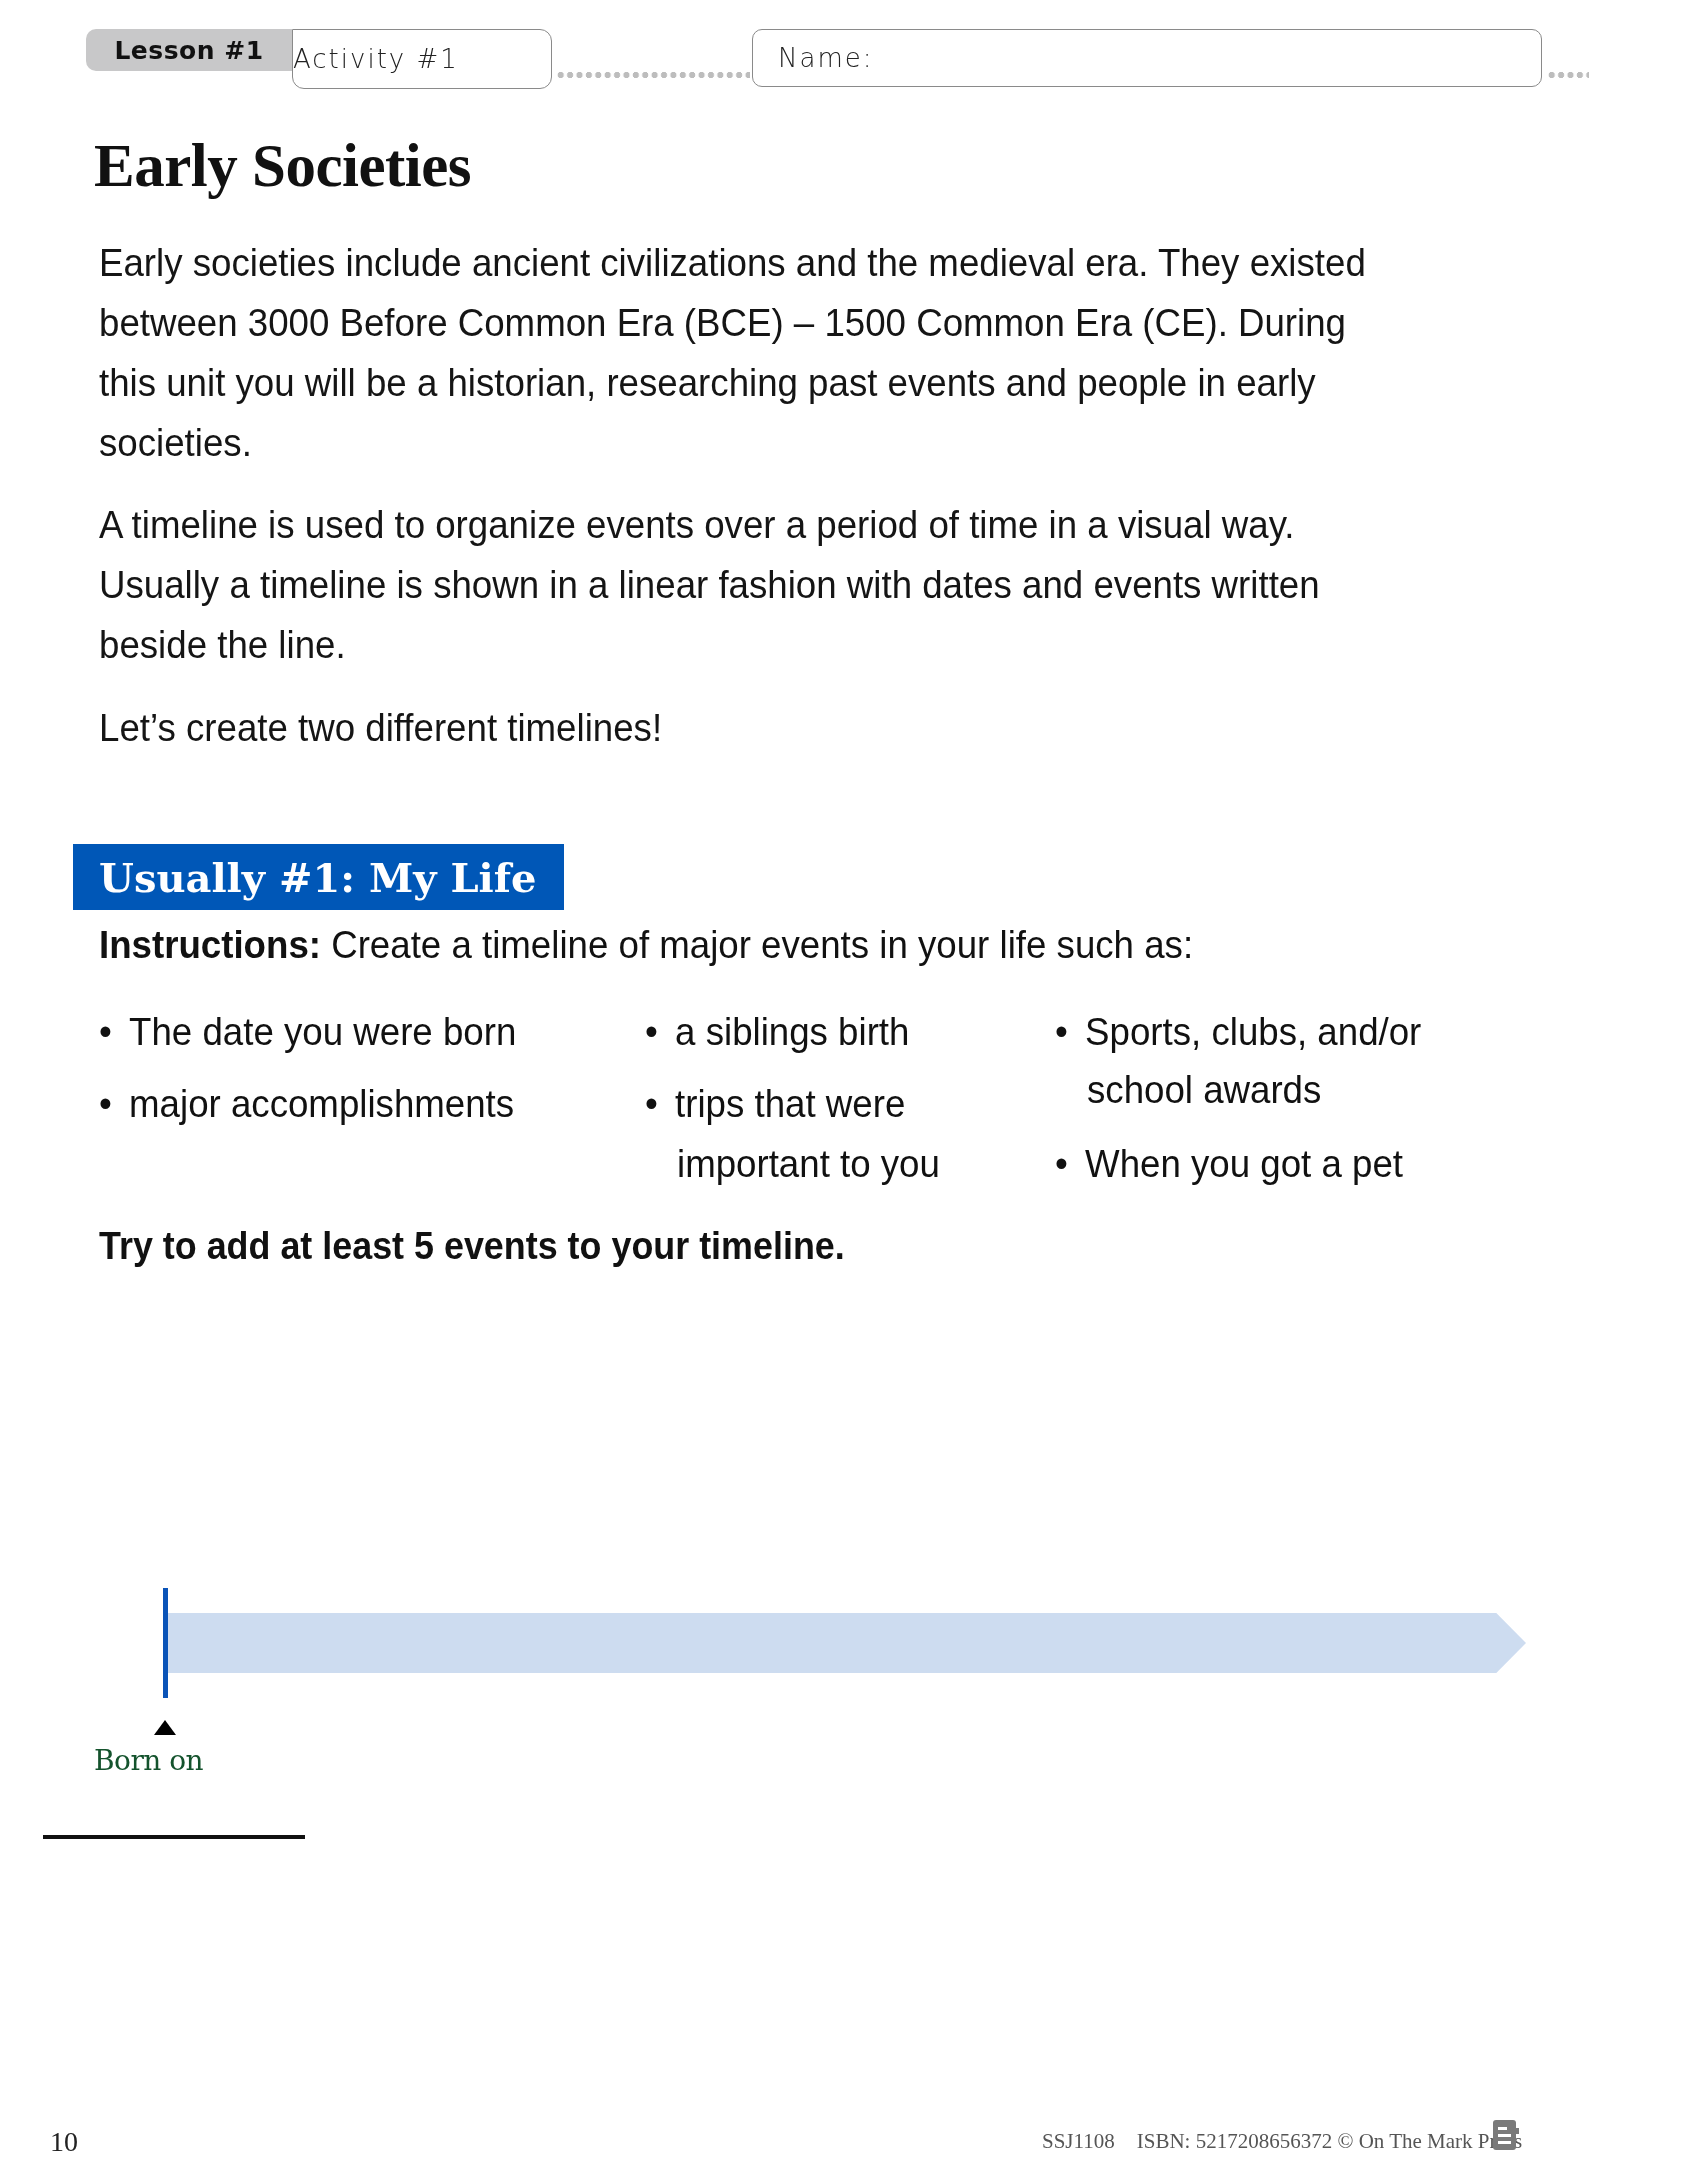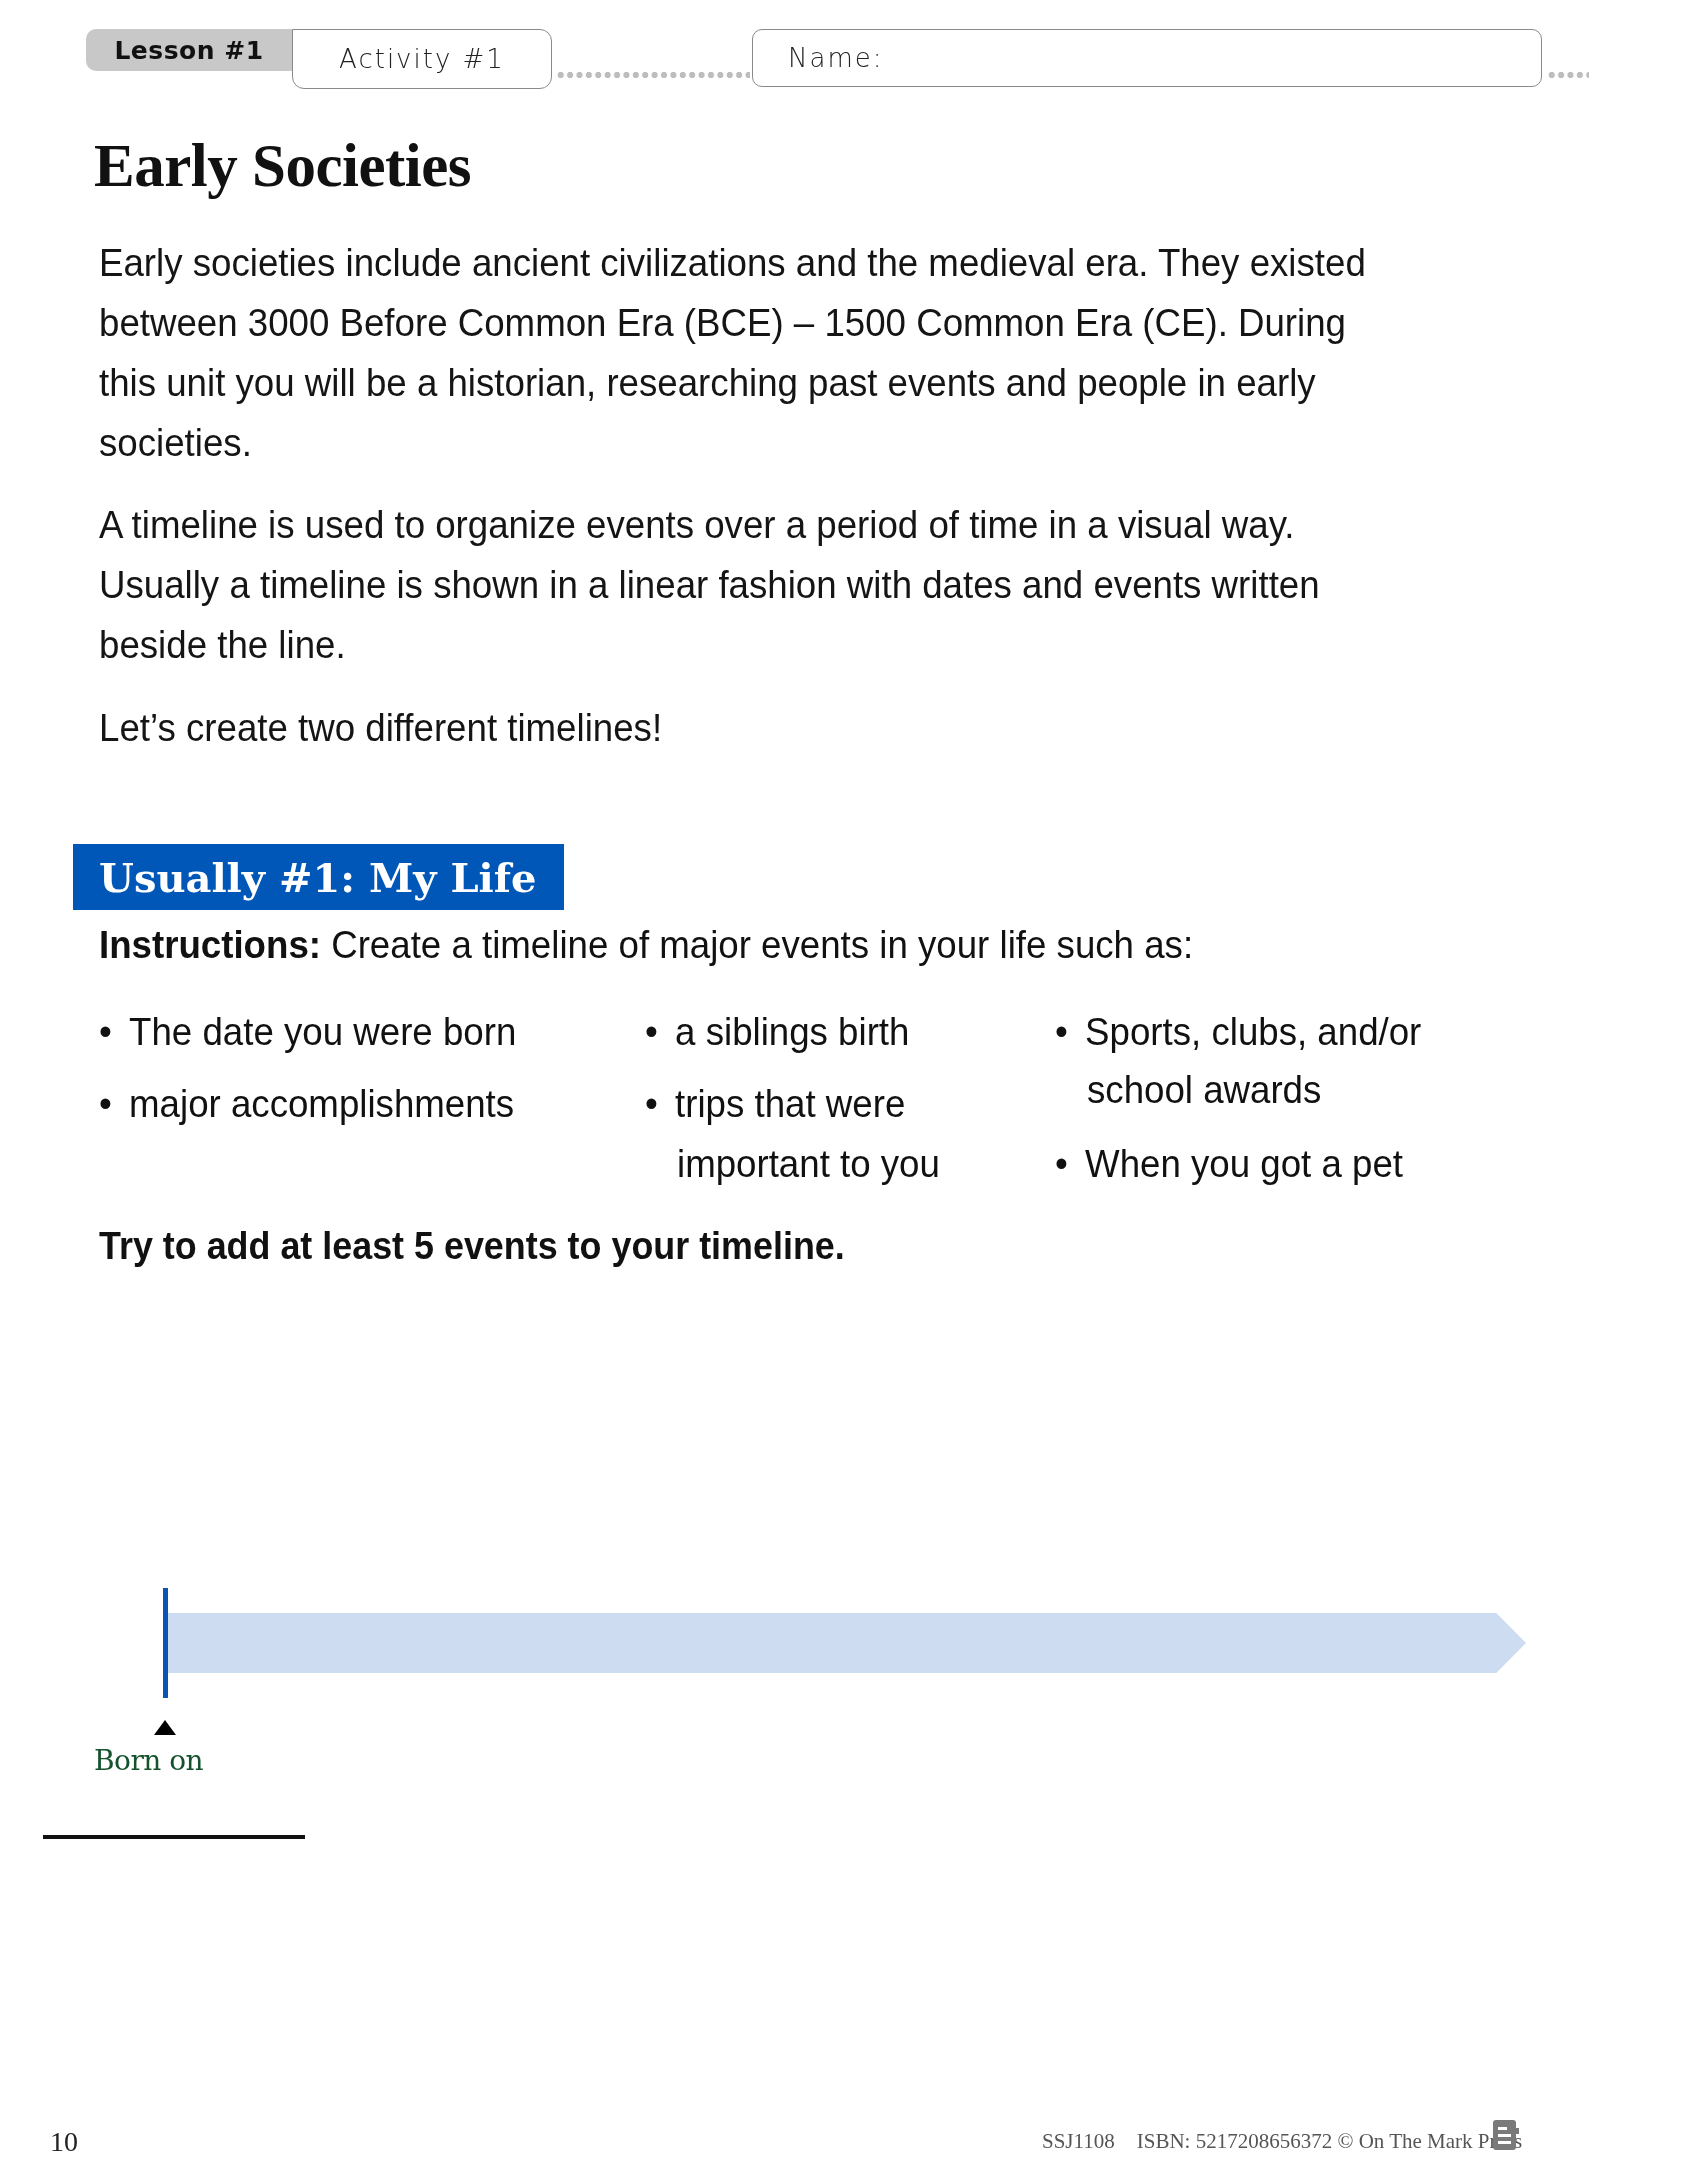--- a/index.html
+++ b/index.html
@@ -6,25 +6,25 @@
   body { width:1683px; height:2178px; position:relative; overflow:hidden;
          font-family:"Liberation Sans", sans-serif; color:#111; }
   .abs { position:absolute; }
 
   
   .tab-lesson { left:86px; top:29px; width:206px; height:42px; background:#c8c8c9;
     border-radius:10px 0 0 10px; display:flex; align-items:center; justify-content:center;
     font-family:"DejaVu Sans", sans-serif; font-weight:bold; font-size:25px; color:#111; letter-spacing:0.5px; }
   .tab-activity { left:292px; top:29px; width:258px; height:58px; background:#fff;
     border:1.5px solid #8a8a8a; border-radius:0 12px 12px 12px; border-left-color:#8a8a8a;
-    display:flex; align-items:center; justify-content:center;
+    display:flex; align-items:center; 
     font-family:"DejaVu Sans", sans-serif; font-weight:200; font-size:26px; color:#222; letter-spacing:2px; }
   .name-box { left:752px; top:29px; width:790px; height:58px; background:#fff;
     border:1.5px solid #8a8a8a; border-radius:10px; box-sizing:border-box;
-    display:flex; align-items:center; padding-left:35px;
+    display:flex; align-items:center; padding-left:25px;
     font-family:"DejaVu Sans", sans-serif; font-weight:200; font-size:26px; color:#222; letter-spacing:2px; }
   .dots { height:8px; top:71px;
     background-image: radial-gradient(circle, #bdbdbd 3px, transparent 3.4px);
     background-size:9.4px 8px; background-repeat:repeat-x; }
 
   
   .title { left:94px; top:131px; font-family:Liberation Serif, serif; font-weight:bold;
     font-size:61px; color:#111; letter-spacing:-0.5px; white-space:nowrap; }
   .para { left:99px; width:1445px; font-size:39px; line-height:60px; color:#151515;
     transform-origin:left top; }

